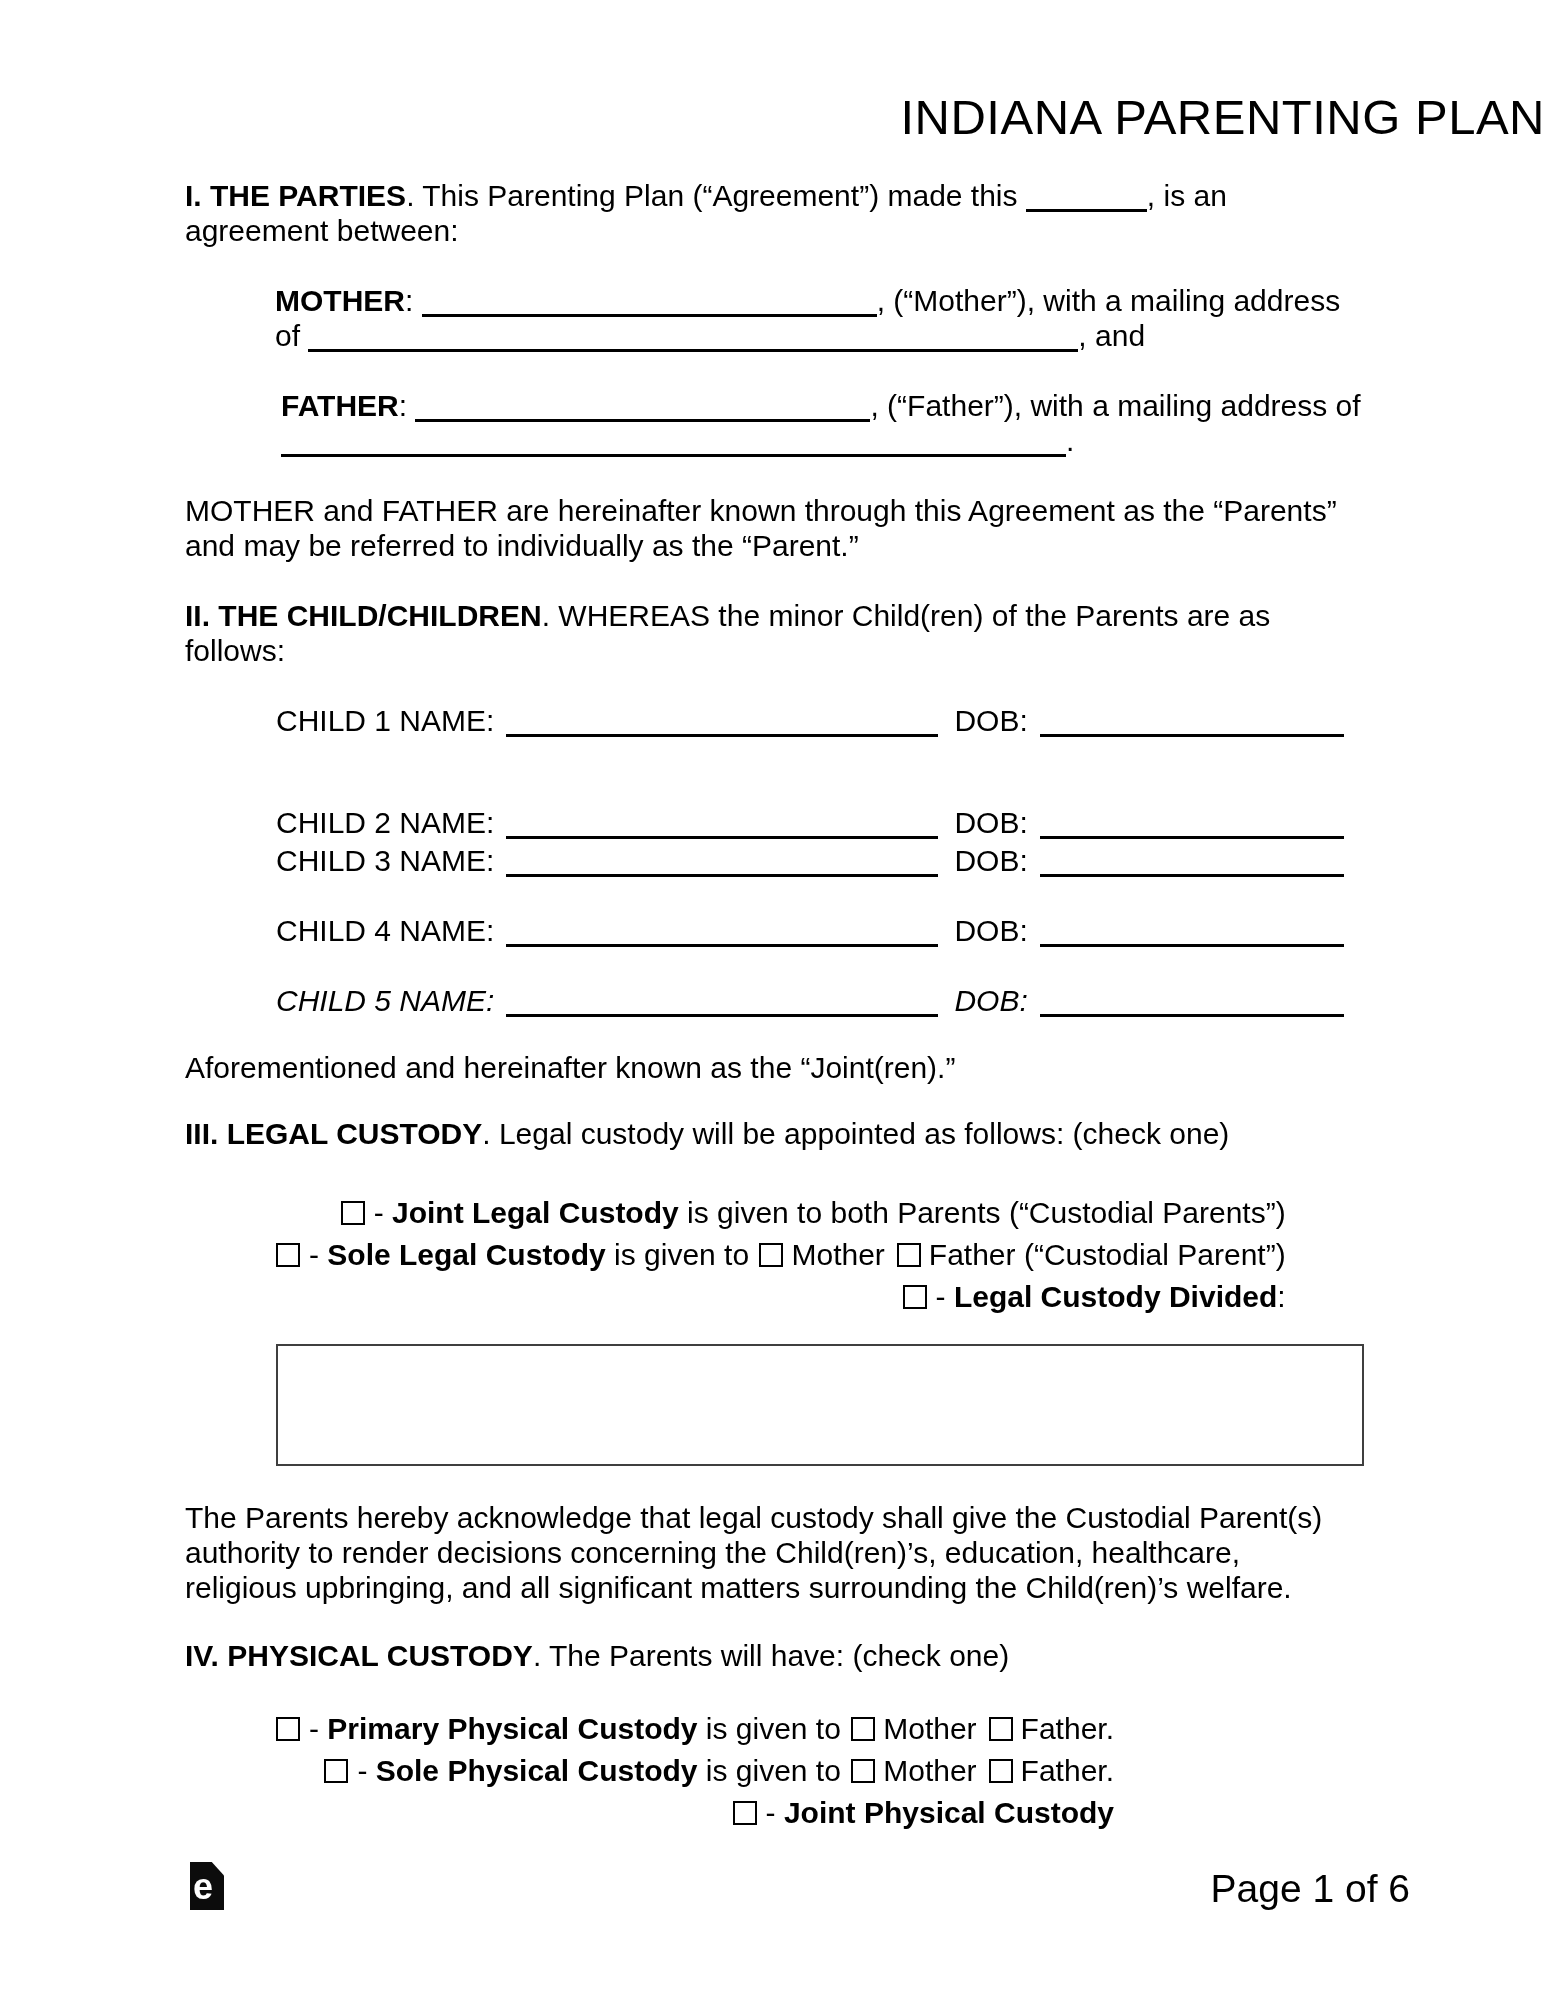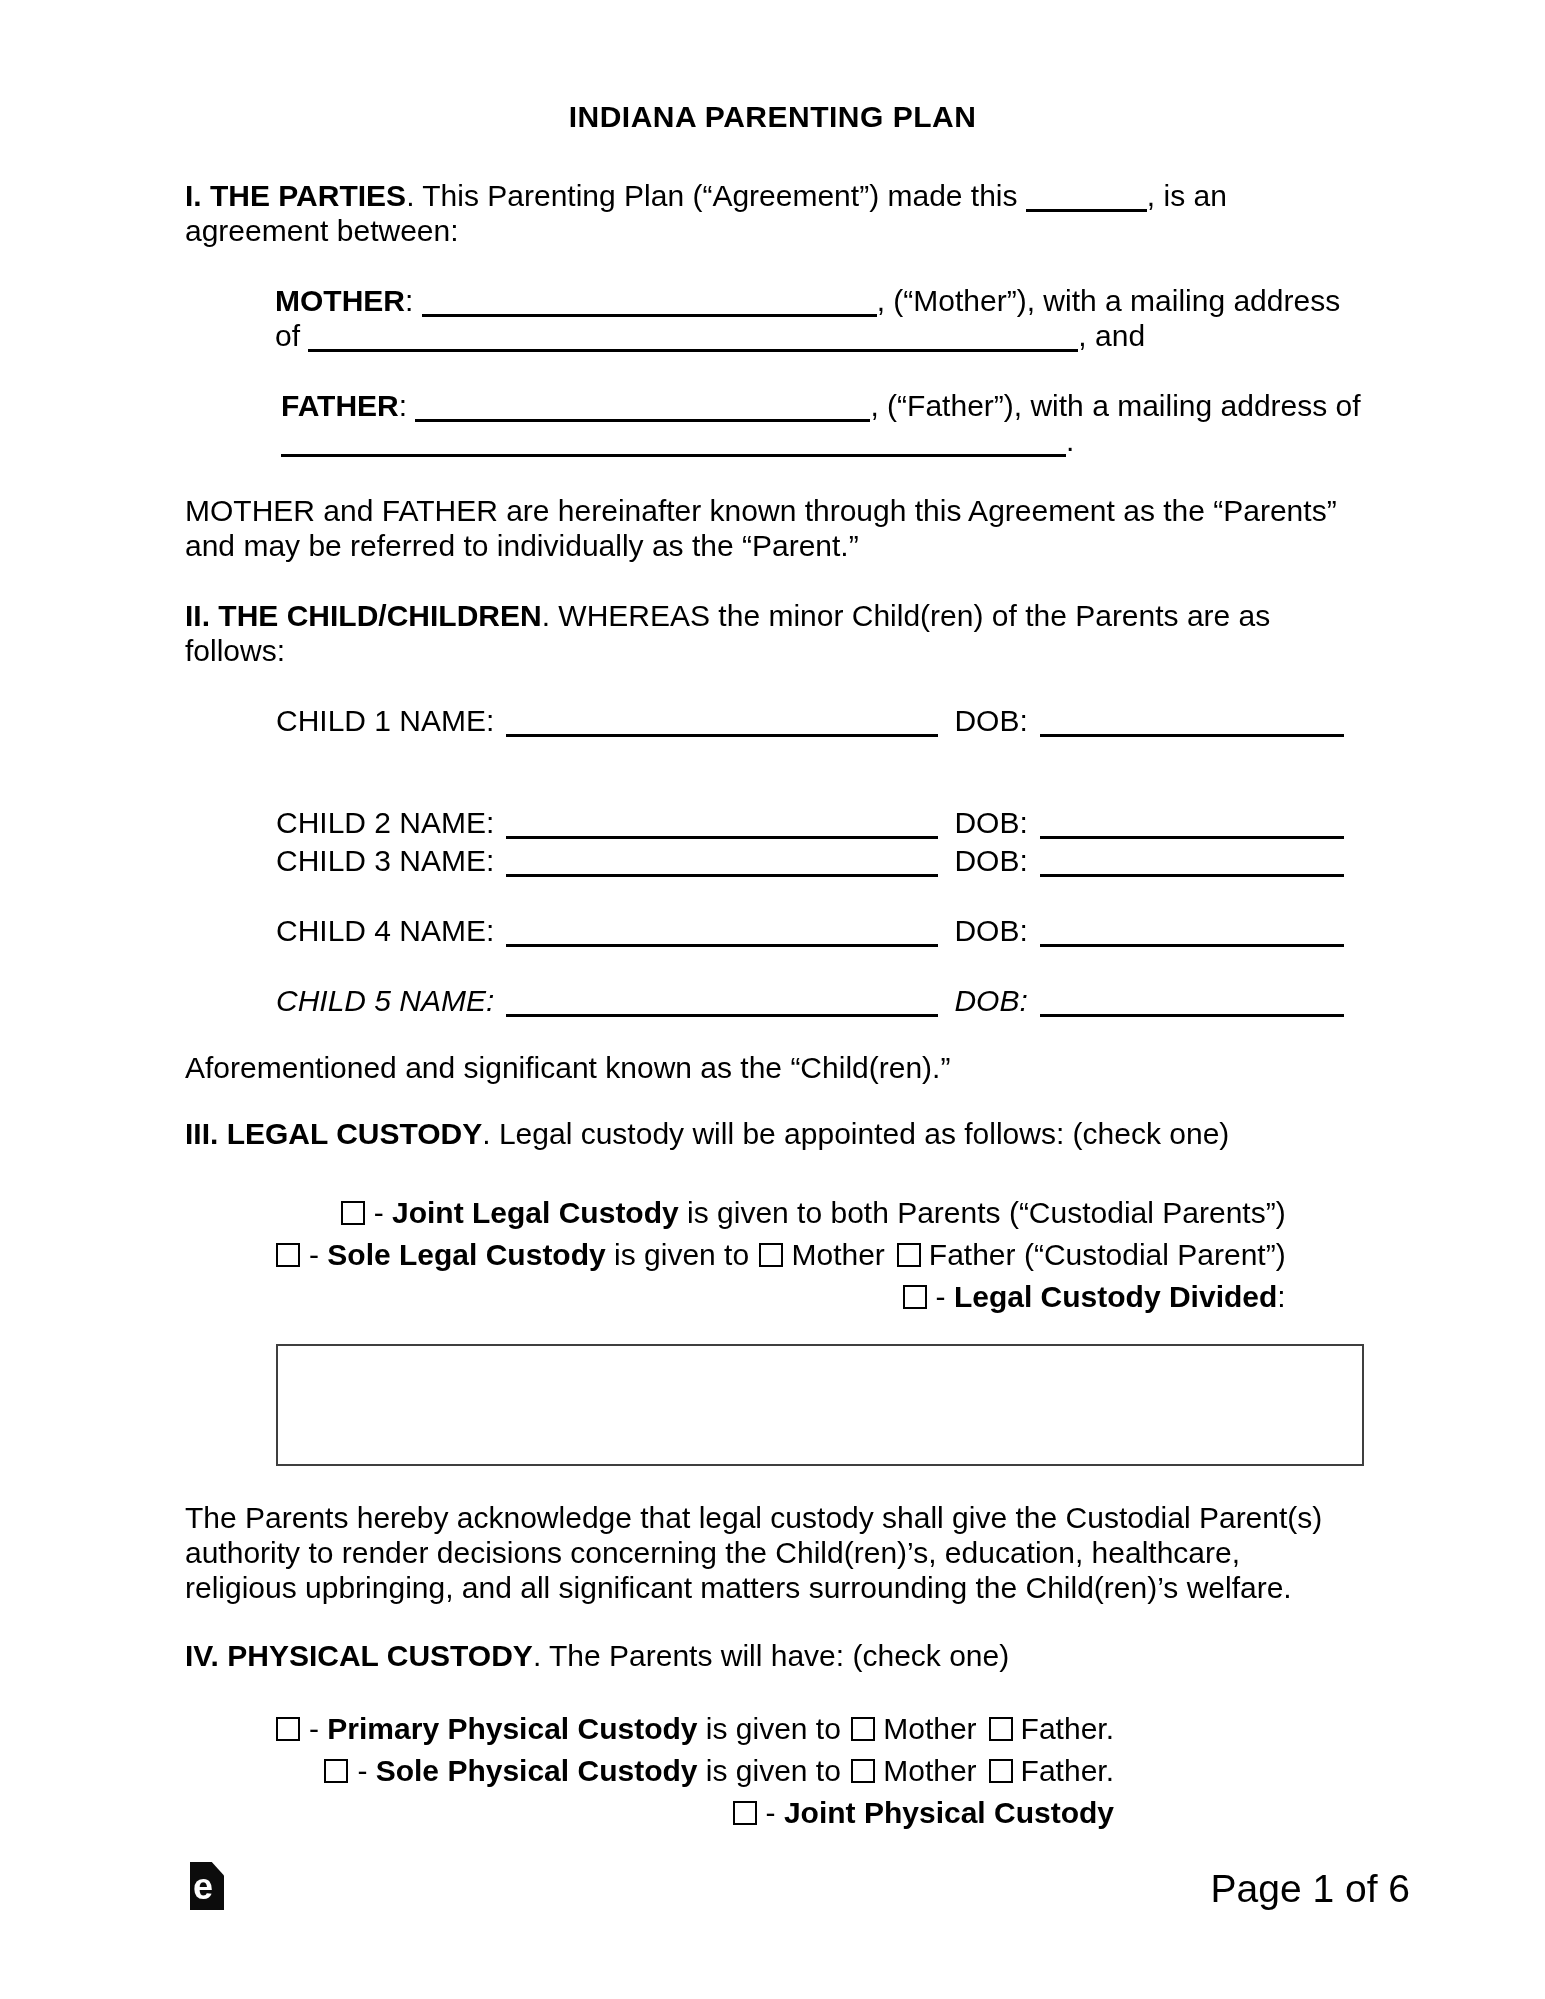--- a/index.html
+++ b/index.html
@@ -8,22 +8,22 @@
     width:1545px; height:1999px;
     background:#ffffff;
     color:#000000;
     font-family:"Liberation Sans", sans-serif;
     font-size:30px;
     line-height:35px;
     overflow:hidden;
   }
   .title {
     position:absolute; top:93px; left:0; width:100%;
-    text-align:center;
-    font-size:30px; font-weight:bold; line-height:48px;
+    text-align:right;
+    font-size:49px; font-weight:normal; line-height:48px;
     letter-spacing:0.5px;
   }
   .block { position:absolute; }
   .line { white-space:nowrap; }
   .b { font-weight:bold; }
   .blank {
     display:inline-block;
     height:2px;
     border-bottom:3px solid #000;
     vertical-align:-6px;
@@ -119,21 +119,21 @@
   <div class="block line" style="left:276px; top:843px;">
     <span>CHILD 3 NAME:</span><span class="blank" style="width:432px; margin-left:12px;"></span><span style="margin-left:16px;">DOB:</span><span class="blank" style="width:304px; margin-left:12px;"></span>
   </div>
   <div class="block line" style="left:276px; top:913px;">
     <span>CHILD 4 NAME:</span><span class="blank" style="width:432px; margin-left:12px;"></span><span style="margin-left:16px;">DOB:</span><span class="blank" style="width:304px; margin-left:12px;"></span>
   </div>
   <div class="block line" style="left:276px; top:983px;font-style:italic;">
     <span>CHILD 5 NAME:</span><span class="blank" style="width:432px; margin-left:12px;"></span><span style="margin-left:16px;">DOB:</span><span class="blank" style="width:304px; margin-left:12px;"></span>
   </div>
 
-  <div class="block line" style="left:185px; top:1050px;">Aforementioned and significant known as the “Child(ren).”</div>
+  <div class="block line" style="left:185px; top:1050px;">Aforementioned and hereinafter known as the “Joint(ren).”</div>
 
   <div class="block line" style="left:185px; top:1116px;">
     <span class="b">III. LEGAL CUSTODY</span><span>. Legal custody will be appointed as follows: (check one)</span>
   </div>
 
   <div class="block opts" style="left:276px; top:1192px;">
     <div class="line">
       <span class="cb"></span><span>- </span><span class="b">Joint Legal Custody</span><span> is given to both Parents (“Custodial Parents”)</span>
     </div>
     <div class="line">

